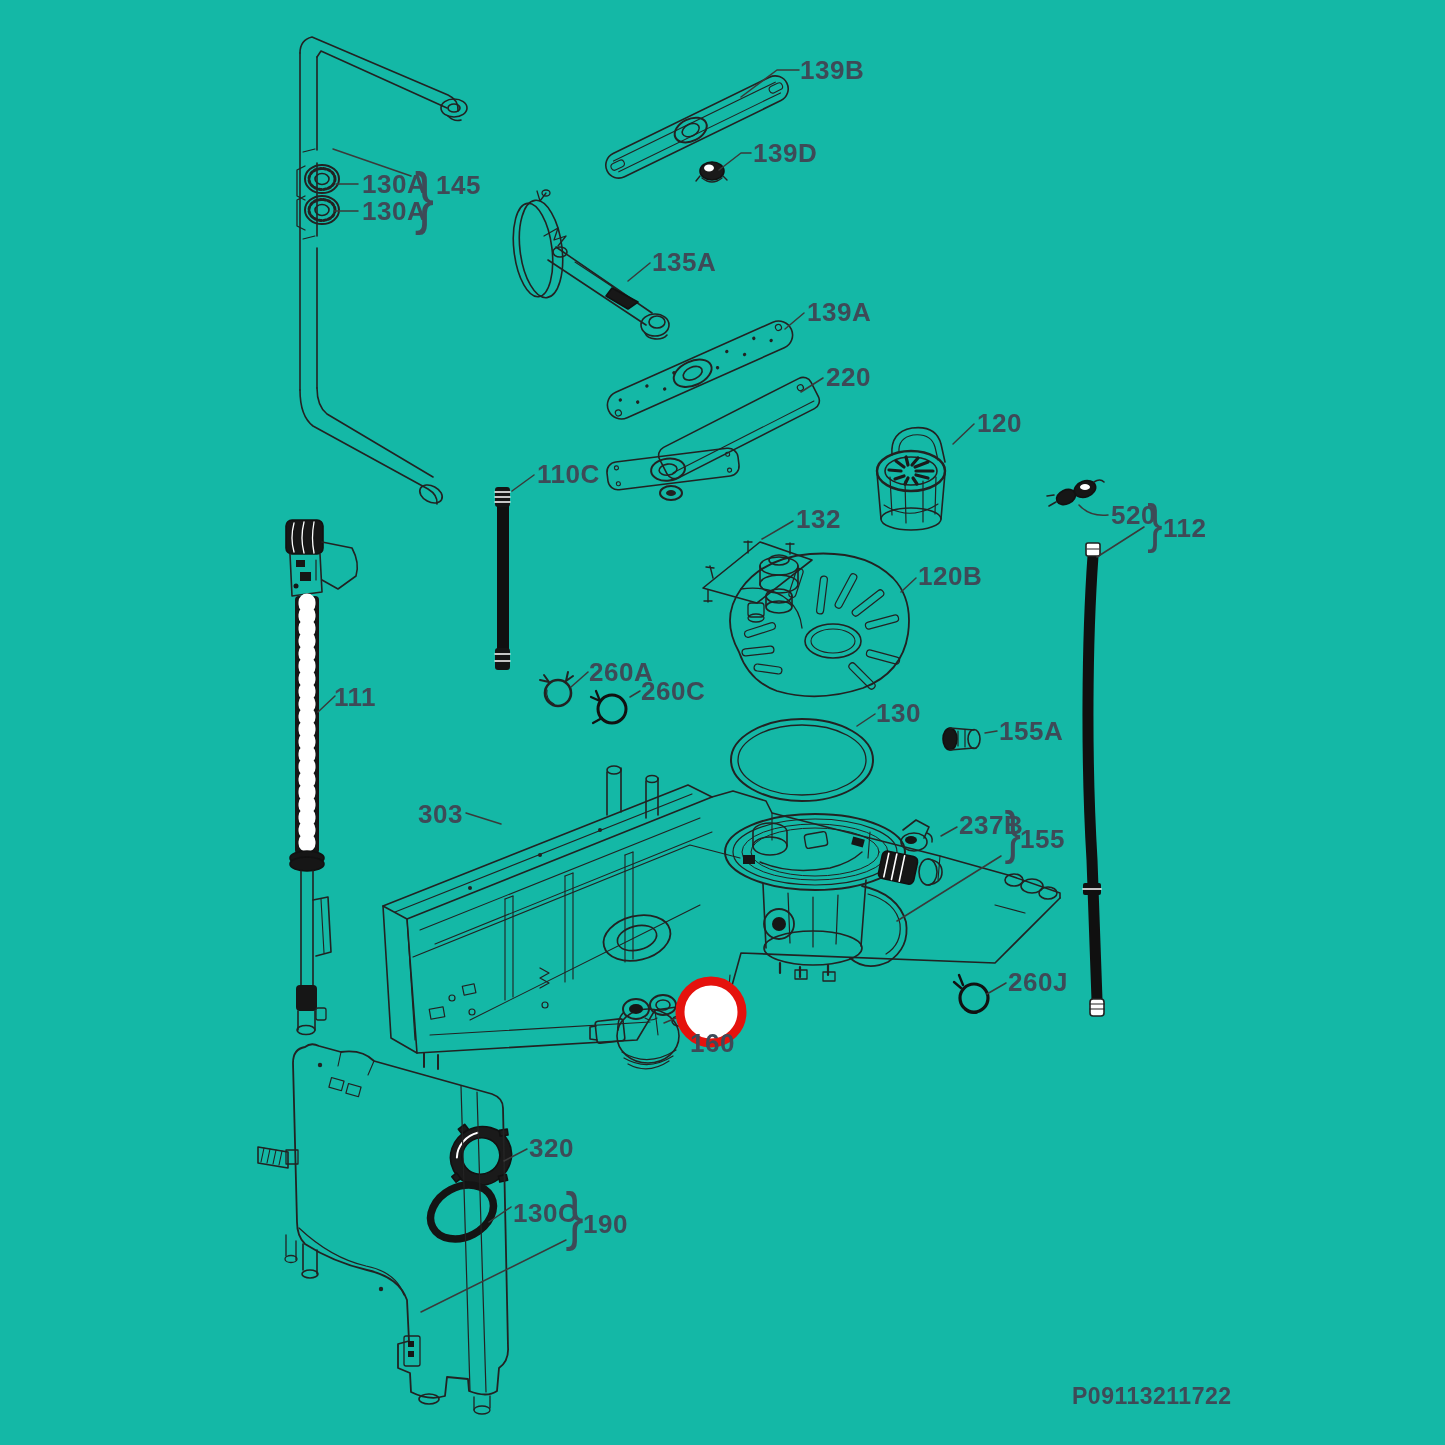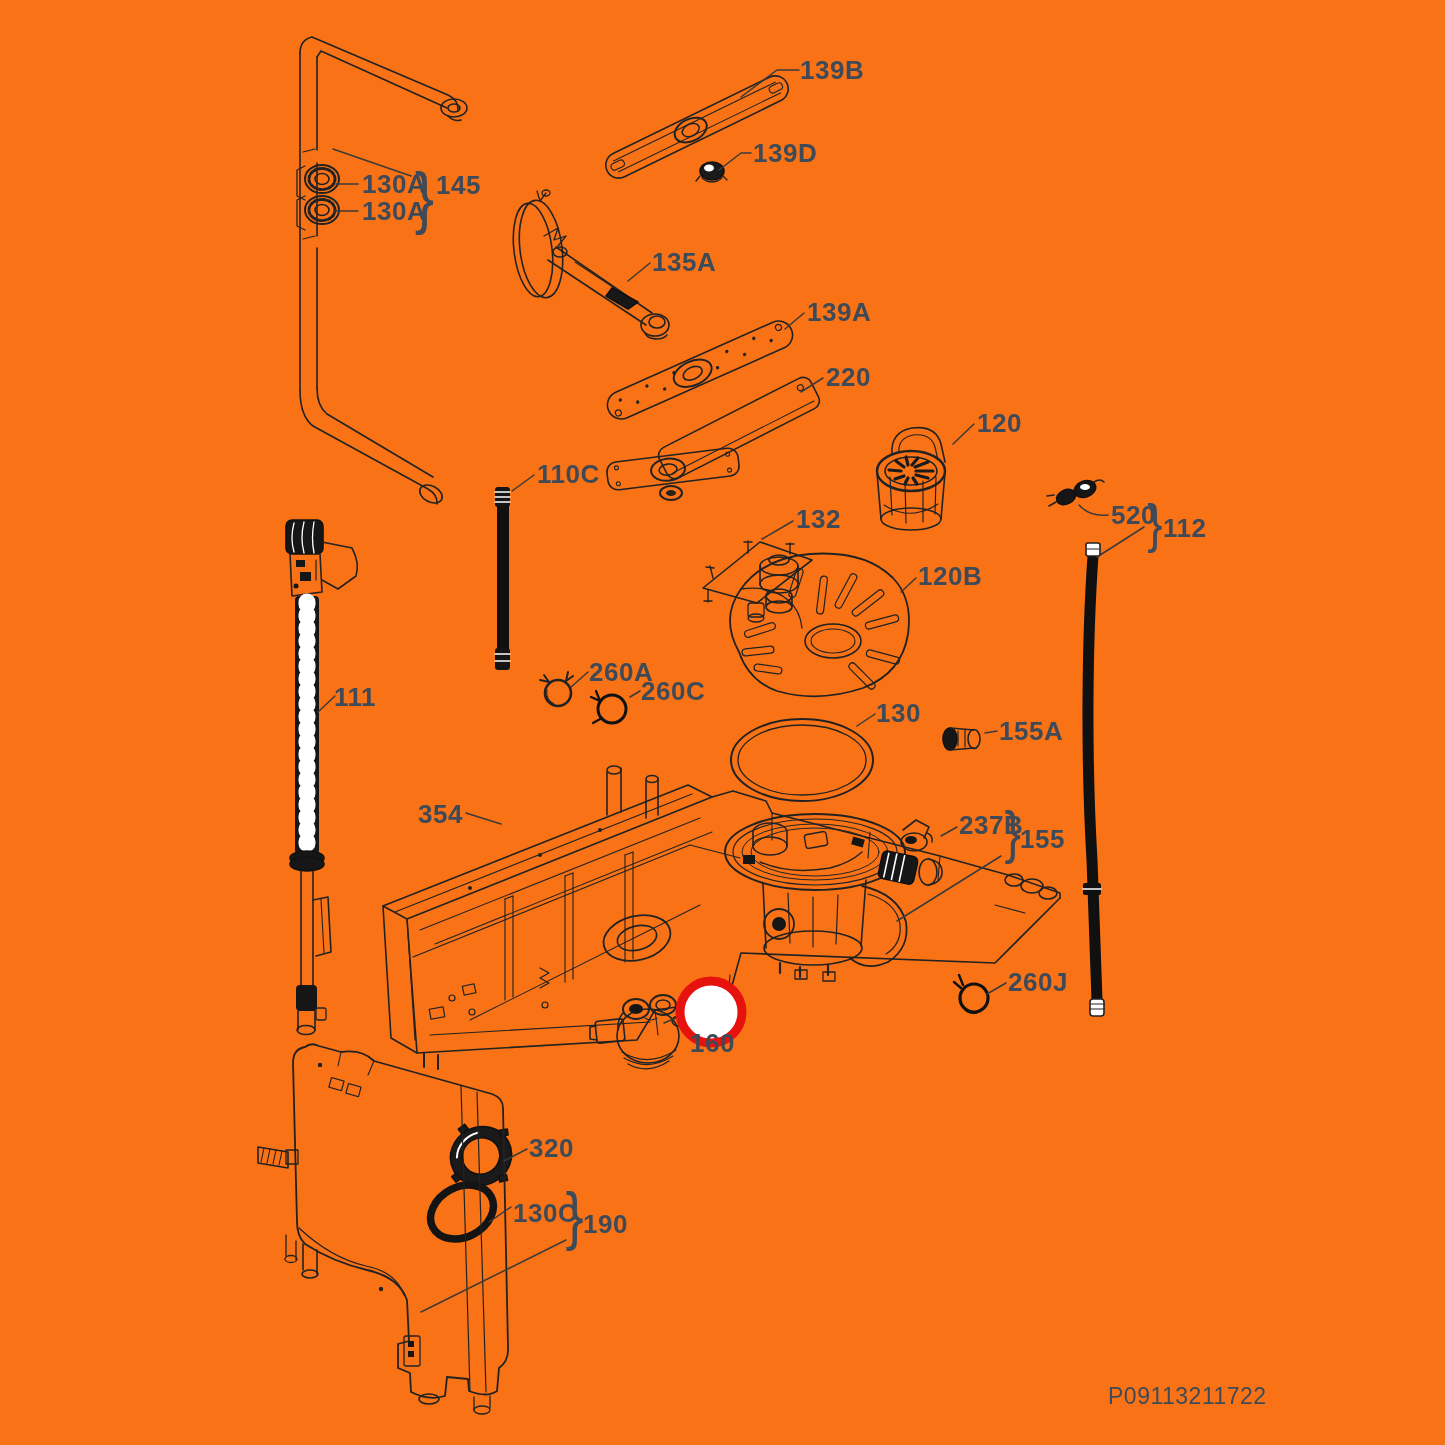--- a/index.html
+++ b/index.html
@@ -1,32 +1,31 @@
 <!DOCTYPE html>
 <html style="--label: #3e4a57;"><head>
 <meta charset="utf-8">
 <style>
   html,body{margin:0;padding:0;background:#fff;}
   .stage{
-    position:relative;width:1445px;height:1445px;background:#f97316;
+    position:relative;width:1445px;height:1445px;background:#14b8a6;
     font-family:"Liberation Sans", sans-serif;overflow:hidden;
   }
   .stage svg{position:absolute;left:0;top:0;}
   .lbl{
     position:absolute;font-size:26px;font-weight:600;line-height:1;
     color:var(--label,#3e4a57);letter-spacing:.5px;white-space:nowrap;
   }
   .brace{
     position:absolute;font-weight:400;line-height:1;
     color:var(--label,#3e4a57);transform:scaleX(.85);
   }
   .code{
-    position:absolute;font-size:23px;font-weight:400;letter-spacing:.5px;
+    position:absolute;font-size:23px;font-weight:700;letter-spacing:.5px;
     color:var(--label,#3e4a57);
-    margin-left:36px;
   }
 </style>
 </head>
 <body>
 
 <div class="stage">
 
 <svg width="1445" height="1445" viewBox="0 0 1445 1445">
   <g fill="none" stroke="#222" stroke-width="1.6" stroke-linecap="round" stroke-linejoin="round">
 
@@ -421,21 +420,21 @@
 <div class="lbl" style="left:796px;top:506px">132</div>
 <div class="lbl" style="left:918px;top:563px">120B</div>
 <div class="lbl" style="left:589px;top:659px">260A</div>
 <div class="lbl" style="left:641px;top:678px">260C</div>
 <div class="lbl" style="left:876px;top:700px">130</div>
 <div class="lbl" style="left:999px;top:718px">155A</div>
 <div class="lbl" style="left:334px;top:684px">111</div>
 <div class="lbl" style="left:959px;top:812px">237B</div>
 <div class="brace" style="left:1003px;top:803px;font-size:58px">}</div>
 <div class="lbl" style="left:1020px;top:826px">155</div>
-<div class="lbl" style="left:418px;top:801px">354</div>
+<div class="lbl" style="left:418px;top:801px">303</div>
 <div class="lbl" style="left:1008px;top:969px">260J</div>
 <div class="lbl" style="left:690px;top:1030px">160</div>
 <div class="lbl" style="left:529px;top:1135px">320</div>
 <div class="lbl" style="left:513px;top:1200px">130C</div>
 <div class="brace" style="left:564px;top:1184px;font-size:64px">}</div>
 <div class="lbl" style="left:583px;top:1211px">190</div>
 
 <div class="code" style="left:1072px;top:1383px">P09113211722</div>
 
 </div>

